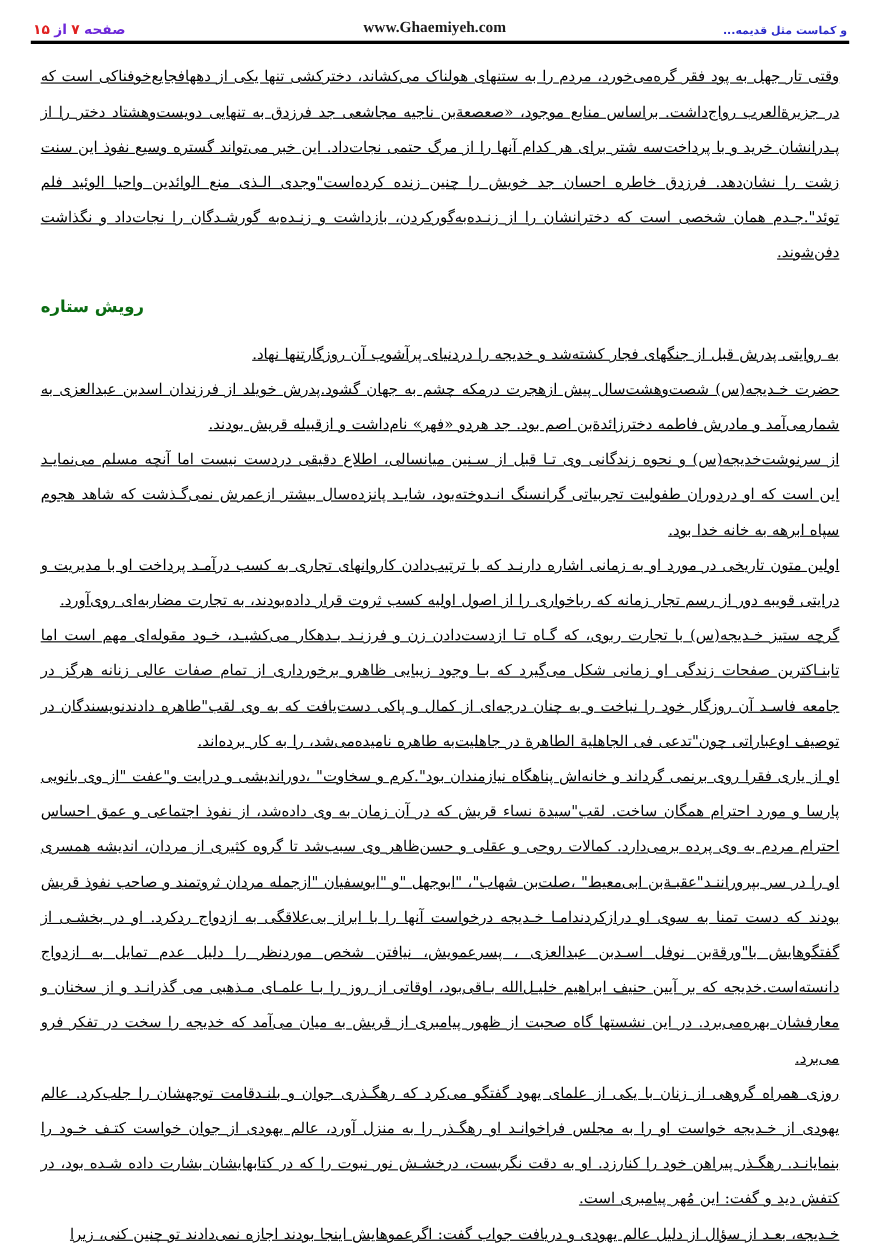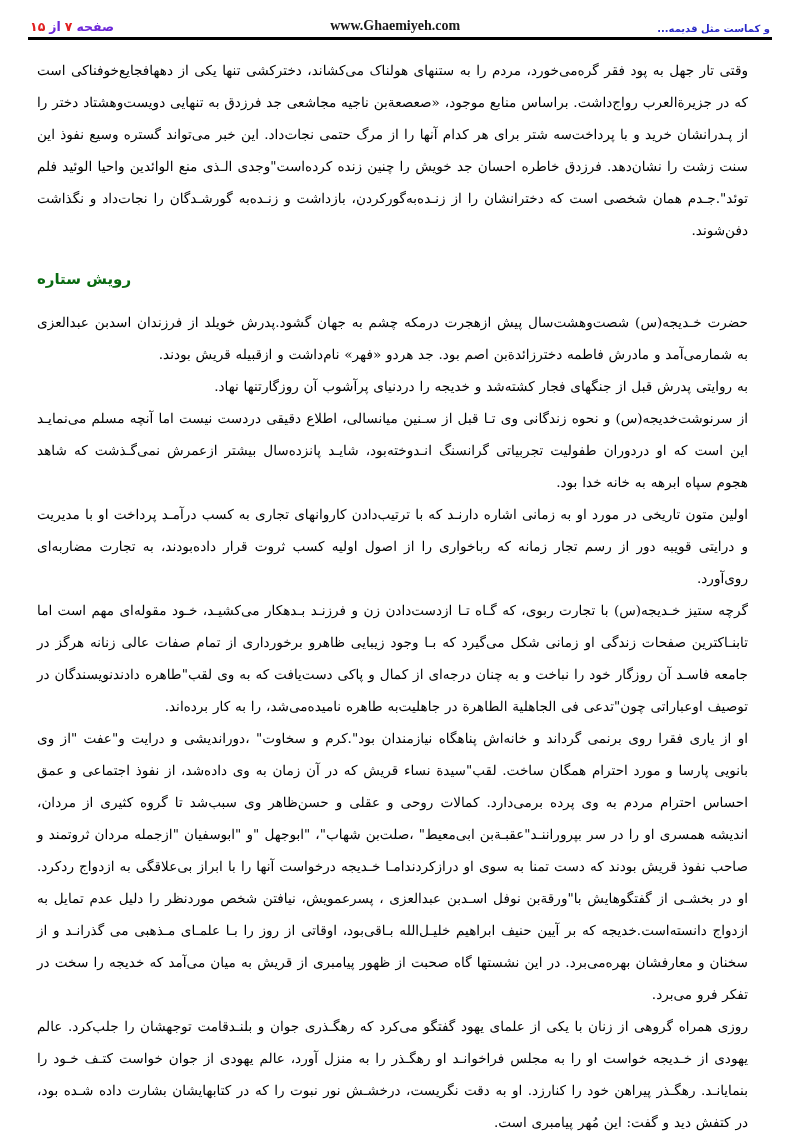--- a/index.html
+++ b/index.html
@@ -102,28 +102,29 @@
   
   .content {
     padding: 14px 37px 0 37px;
     box-sizing: border-box;
     direction: rtl;
     text-align: justify;
     text-justify: inter-word;
   }
 
   .para {
-    margin: 0 15px 0 0;
+    margin: 0 0 0 0;
     font-size: 13.6px;
     line-height: 32px;
     text-align: justify;
     text-justify: inter-word;
     font-family: "DejaVu Serif", "Liberation Serif", serif;
     color: #000000;
     word-spacing: 0.5px;
+    text-decoration: underline;
   }
 
   .section-heading {
     color: #0a6b12;
     font-size: 15px;
     font-weight: 700;
     font-family: "DejaVu Sans", "Liberation Sans", sans-serif;
     margin: 20px 0 14px 0;
     line-height: 26px;
     text-align: left;
@@ -152,22 +153,22 @@
   </div>
 
   <div class="header-rule" style="background: rgb(0, 0, 0);"></div>
 
   <div class="content">
 
     <p class="para">وقتی تار جهل به پود فقر گره‌می‌خورد، مردم را به ستنهای هولناک می‌کشاند، دخترکشی تنها یکی از دههافجایع‌خوفناکی است که در جزیرةالعرب رواج‌داشت. براساس منابع موجود، «صعصعةبن ناجیه مجاشعی جد فرزدق به تنهایی دویست‌وهشتاد دختر را از پـدرانشان خرید و با پرداخت‌سه شتر برای هر کدام آنها را از مرگ حتمی نجات‌داد. این خبر می‌تواند گستره وسیع نفوذ این سنت زشت را نشان‌دهد. فرزدق خاطره احسان جد خویش را چنین زنده کرده‌است"وجدی الـذی منع الوائدین واحیا الوئید فلم توئد".جـدم همان شخصی است که دخترانشان را از زنـده‌به‌گورکردن، بازداشت و زنـده‌به گورشـدگان را نجات‌داد و نگذاشت دفن‌شوند.</p>
 
     <div class="section-heading" style="color: rgb(10, 107, 18);">رویش ستاره</div>
 
+    <p class="para">به روایتی پدرش قبل از جنگهای فجار کشته‌شد و خدیجه را دردنیای پرآشوب آن روزگارتنها نهاد.</p>
     <p class="para">حضرت خـدیجه(س) شصت‌وهشت‌سال پیش ازهجرت درمکه چشم به جهان گشود.پدرش خویلد از فرزندان اسدبن عبدالعزی به شمارمی‌آمد و مادرش فاطمه دخترزائدة‌بن اصم بود. جد هردو «فهر» نام‌داشت و ازقبیله قریش بودند.</p>
-    <p class="para">به روایتی پدرش قبل از جنگهای فجار کشته‌شد و خدیجه را دردنیای پرآشوب آن روزگارتنها نهاد.</p>
     <p class="para">از سرنوشت‌خدیجه(س) و نحوه زندگانی وی تـا قبل از سـنین میانسالی، اطلاع دقیقی دردست نیست اما آنچه مسلم می‌نمایـد این است که او دردوران طفولیت تجربیاتی گرانسنگ انـدوخته‌بود، شایـد پانزده‌سال بیشتر ازعمرش نمی‌گـذشت که شاهد هجوم سپاه ابرهه به خانه خدا بود.</p>
     <p class="para">اولین متون تاریخی در مورد او به زمانی اشاره دارنـد که با ترتیب‌دادن کاروانهای تجاری به کسب درآمـد پرداخت او با مدیریت و درایتی قویبه دور از رسم تجار زمانه که رباخواری را از اصول اولیه کسب ثروت قرار داده‌بودند، به تجارت مضاربه‌ای روی‌آورد.</p>
     <p class="para">گرچه ستیز خـدیجه(س) با تجارت ربوی، که گـاه تـا ازدست‌دادن زن و فرزنـد بـدهکار می‌کشیـد، خـود مقوله‌ای مهم است اما تابنـاکترین صفحات زندگی او زمانی شکل می‌گیرد که بـا وجود زیبایی ظاهرو برخورداری از تمام صفات عالی زنانه هرگز در جامعه فاسـد آن روزگار خود را نباخت و به چنان درجه‌ای از کمال و پاکی دست‌یافت که به وی لقب"طاهره دادندنویسندگان در توصیف اوعباراتی چون"تدعی فی الجاهلیة الطاهرة در جاهلیت‌به طاهره نامیده‌می‌شد، را به کار برده‌اند.</p>
     <p class="para">او از یاری فقرا روی برنمی گرداند و خانه‌اش پناهگاه نیازمندان بود".کرم و سخاوت" ،دوراندیشی و درایت و"عفت "از وی بانویی پارسا و مورد احترام همگان ساخت. لقب"سیدة نساء قریش که در آن زمان به وی داده‌شد، از نفوذ اجتماعی و عمق احساس احترام مردم به وی پرده برمی‌دارد. کمالات روحی و عقلی و حسن‌ظاهر وی سبب‌شد تا گروه کثیری از مردان، اندیشه همسری او را در سر بپروراننـد"عقبـةبن ابی‌معیط" ،صلت‌بن شهاب"، "ابوجهل "و "ابوسفیان "ازجمله مردان ثروتمند و صاحب نفوذ قریش بودند که دست تمنا به سوی او درازکردندامـا خـدیجه درخواست آنها را با ابراز بی‌علاقگی به ازدواج ردکرد. او در بخشـی از گفتگوهایش با"ورقةبن نوفل اسـدبن عبدالعزی ، پسرعمویش، نیافتن شخص موردنظر را دلیل عدم تمایل به ازدواج دانسته‌است.خدیجه که بر آیین حنیف ابراهیم خلیـل‌الله بـاقی‌بود، اوقاتی از روز را بـا علمـای مـذهبی می گذرانـد و از سخنان و معارفشان بهره‌می‌برد. در این نشستها گاه صحبت از ظهور پیامبری از قریش به میان می‌آمد که خدیجه را سخت در تفکر فرو می‌برد.</p>
     <p class="para">روزی همراه گروهی از زنان با یکی از علمای یهود گفتگو می‌کرد که رهگـذری جوان و بلنـدقامت توجهشان را جلب‌کرد. عالم یهودی از خـدیجه خواست او را به مجلس فراخوانـد او رهگـذر را به منزل آورد، عالم یهودی از جوان خواست کتـف خـود را بنمایانـد. رهگـذر پیراهن خود را کنارزد. او به دقت نگریست، درخشـش نور نبوت را که در کتابهایشان بشارت داده شـده بود، در کتفش دید و گفت: این مُهر پیامبری است.</p>
     <p class="para">خـدیجه، بعـد از سؤال از دلیل عالم یهودی و دریافت جواب گفت: اگرعموهایش اینجا بودند اجازه نمی‌دادند تو چنین کنی، زیرا</p>
 
   </div>
 
 </div>

